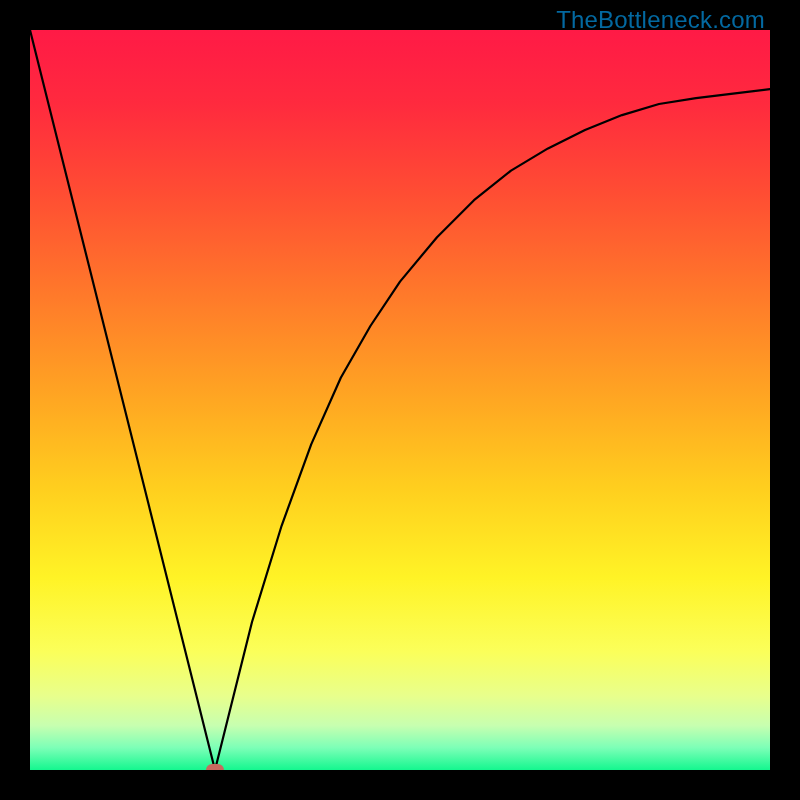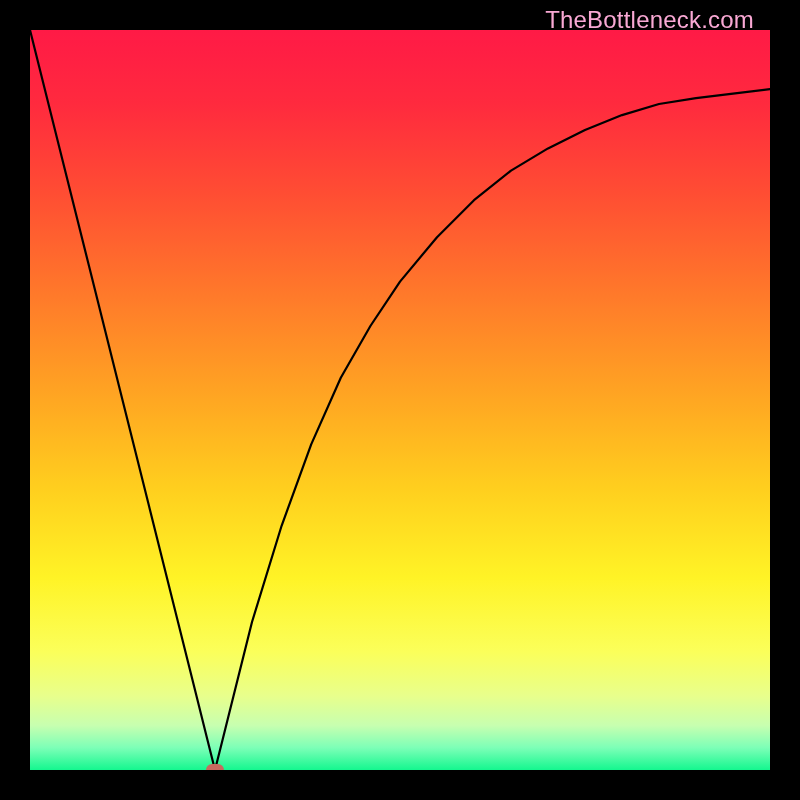--- a/index.html
+++ b/index.html
@@ -26,24 +26,24 @@
     overflow: hidden;
   }
   .gradient {
     position: absolute;
     inset: 0;
     
   }
   .watermark {
     position: absolute;
     top: 6px;
-    right: 46px;
+    right: 35px;
     font-size: 24px;
     font-weight: 400;
-    color: #f9a8d4;
+    color: #0369a1;
     letter-spacing: 0.2px;
   }
   svg.curve {
     position: absolute;
     inset: 0;
     width: 740px;
     height: 740px;
   }
   .curve path {
     fill: none;

